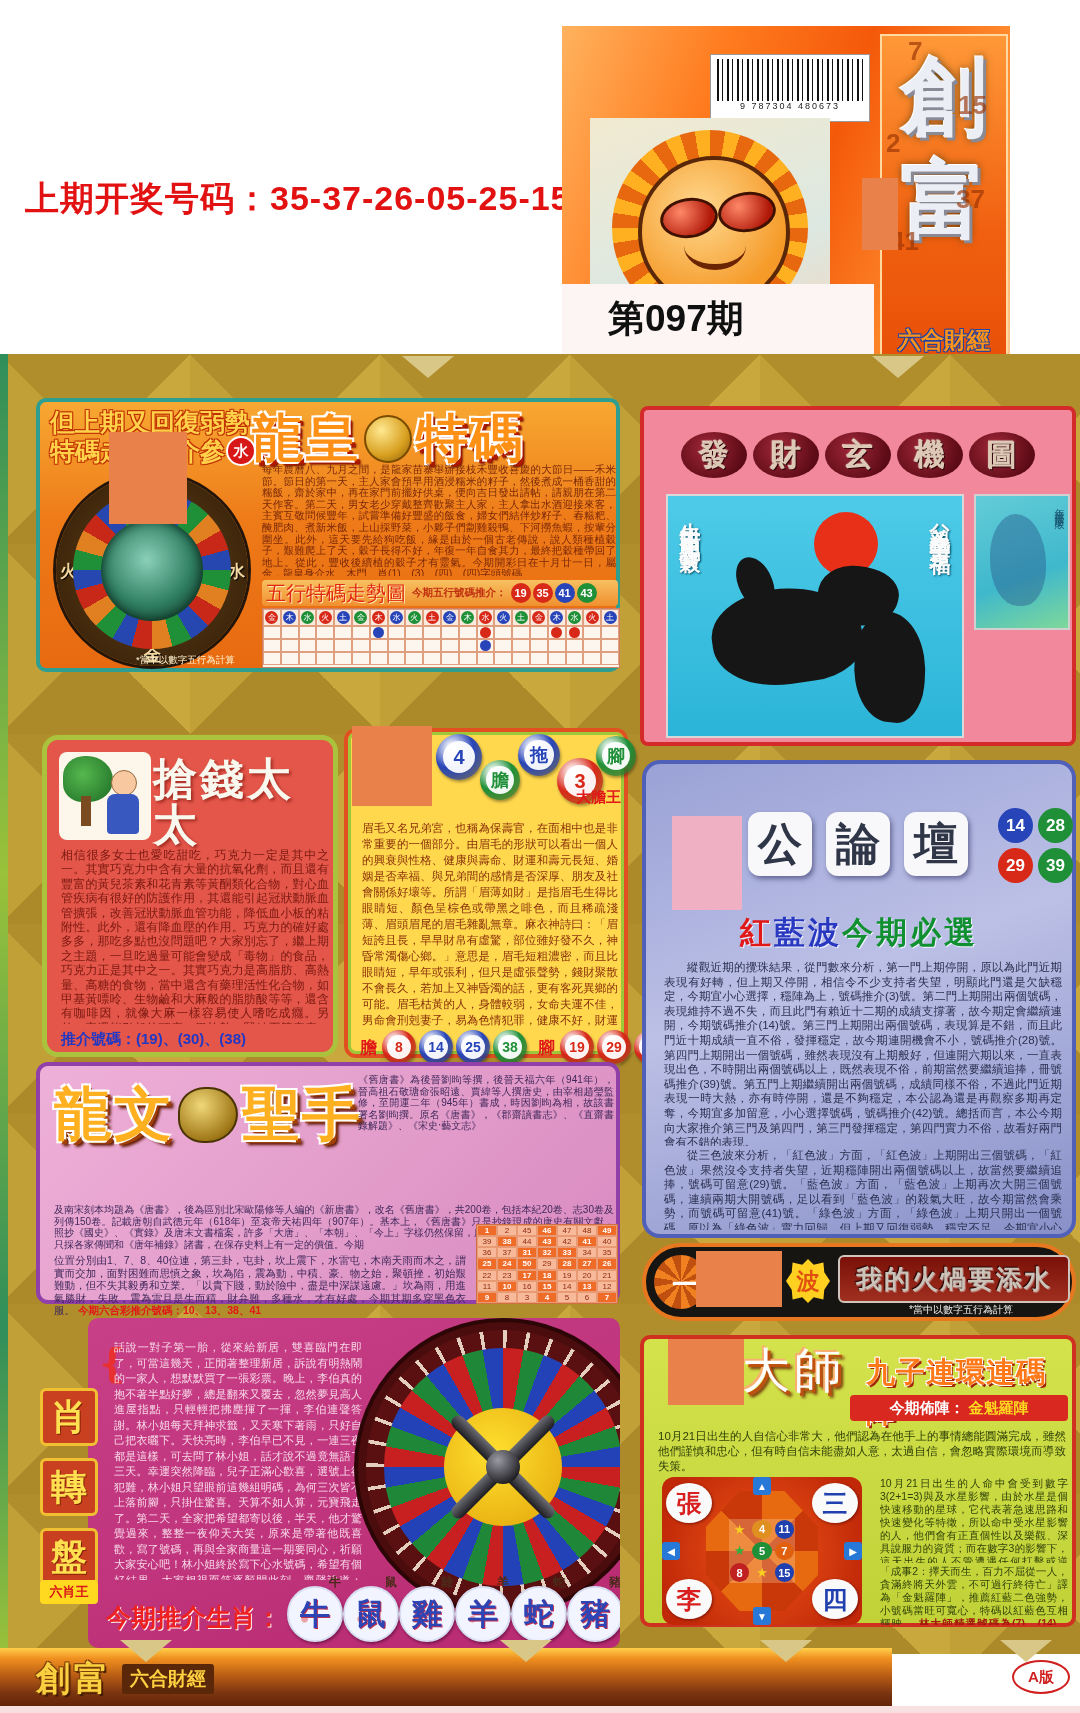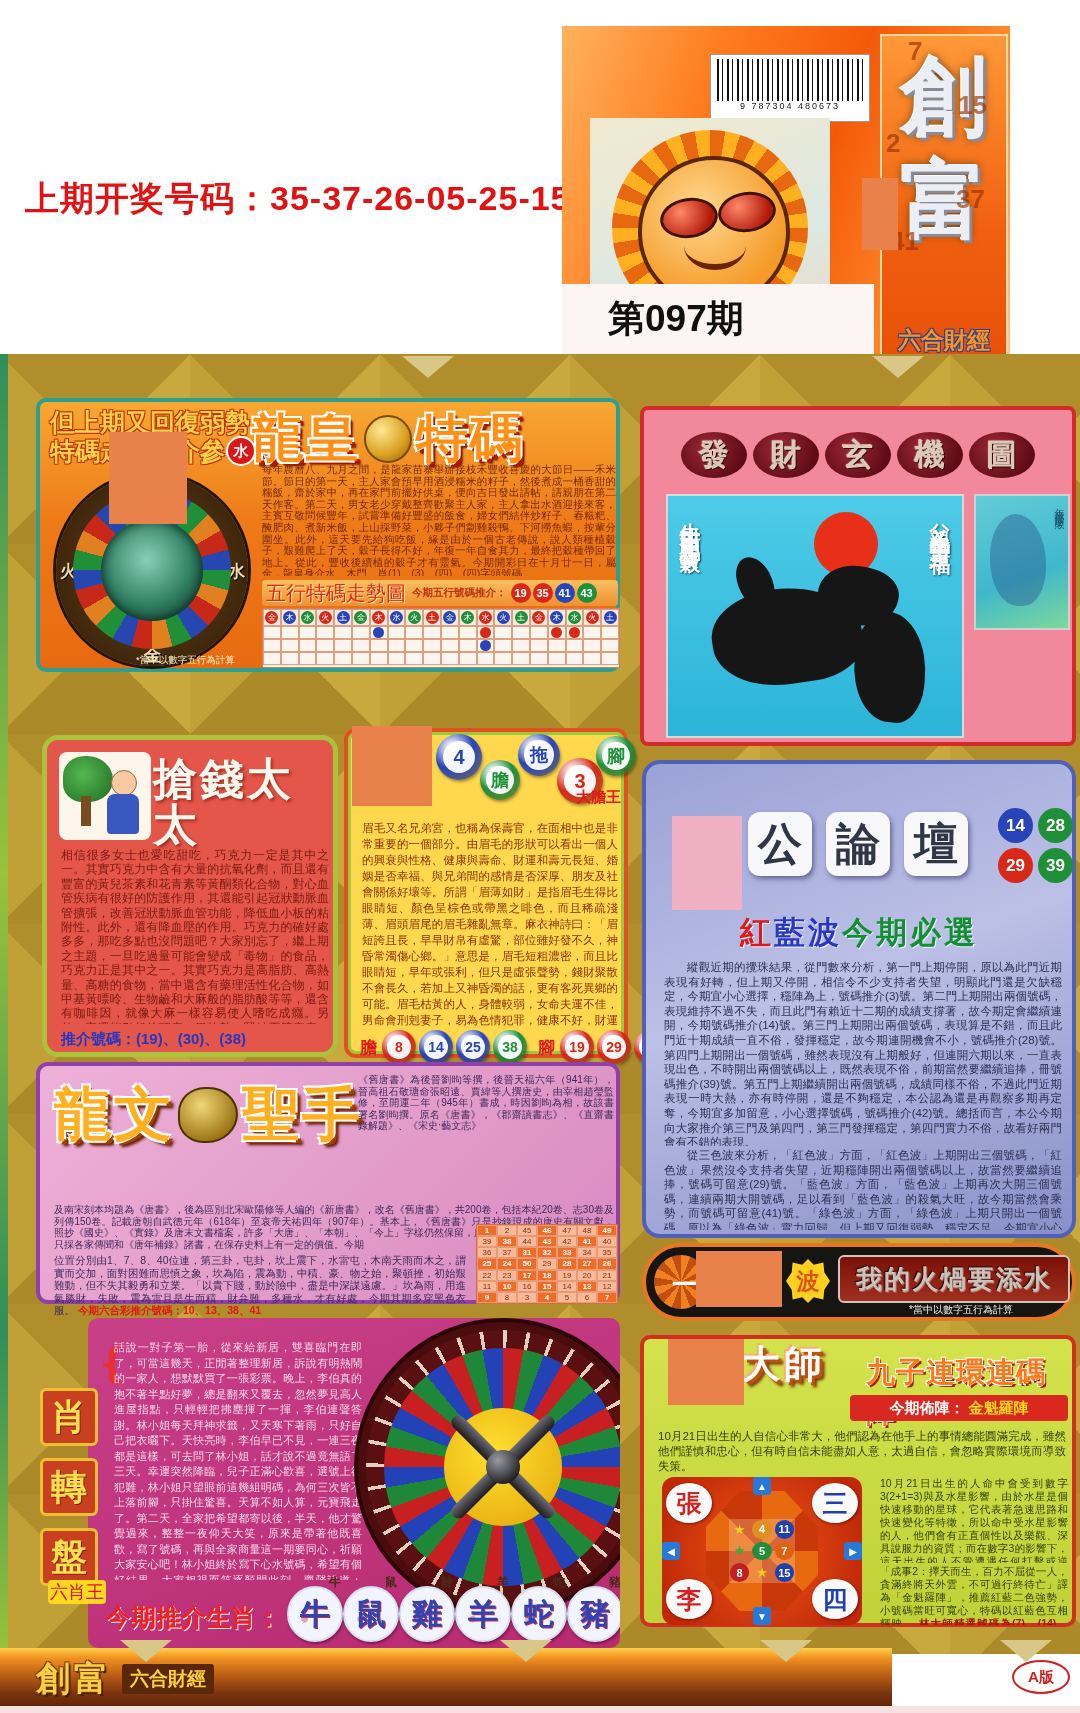--- a/index.html
+++ b/index.html
@@ -131,21 +131,21 @@
   #lw-text-mid{left:14px;top:138px;width:560px;height:48px;}
   #lw-text-bottom{left:14px;top:160px;width:412px;height:74px;font-size:10.5px;line-height:12.6px;top:188px;}
   #lw-recommend{color:#e01818;font-weight:bold;}
   #lw-grid{position:absolute;left:436px;top:158px;width:140px;height:78px;display:grid;grid-template-columns:repeat(7,1fr);grid-template-rows:repeat(7,1fr);background:#f8b89a;border:1px solid #d07040;}
   .lw-cell{display:flex;align-items:center;justify-content:center;font-size:8px;color:#8a2c0c;border:0.5px solid #e89a74;}
   .lw-cell.hl{background:#ef6b28;color:#fff;font-weight:bold;}
 
   
   #side-chars{position:absolute;left:40px;top:1388px;width:58px;z-index:12;}
   .side-char{width:52px;height:52px;margin:0 0 12px 0;background:#c84020;border:3px solid #f0c030;border-radius:6px;color:#ffe050;font-size:36px;font-weight:bold;display:flex;align-items:center;justify-content:center;text-shadow:1px 1px 0 #802000;}
-  #side-label{position:absolute;left:40px;top:1580px;width:58px;height:24px;background:#ffd820;color:#d81818;font-size:18px;font-weight:normal;display:flex;align-items:center;justify-content:center;border-radius:4px;z-index:12;margin-left:8px;}
+  #side-label{position:absolute;left:40px;top:1580px;width:58px;height:24px;background:#ffd820;color:#d81818;font-size:13px;font-weight:bold;display:flex;align-items:center;justify-content:center;border-radius:4px;z-index:12;}
   #panel-zwheel{left:88px;top:1318px;width:532px;height:330px;background:linear-gradient(160deg,#c84088,#b82a72);border-radius:10px;overflow:hidden;}
   #zw-brace{position:absolute;left:8px;top:22px;font-size:40px;color:#e83030;font-weight:bold;}
   #zw-story{position:absolute;left:26px;top:22px;width:248px;height:240px;font-size:11px;line-height:15.5px;color:#f8d8e8;text-align:justify;overflow:hidden;}
   #wheel2{position:absolute;left:270px;top:4px;width:290px;height:290px;border-radius:50%;background:#4a0c0c;box-shadow:0 0 0 4px #2c0606;}
   #wheel2-ticks{position:absolute;left:8px;top:8px;width:274px;height:274px;border-radius:50%;background:repeating-conic-gradient(rgba(255,240,220,0.85) 0 1.6deg,#5a1010 1.6deg 10deg);}
   #wheel2-ring{position:absolute;left:26px;top:26px;width:238px;height:238px;border-radius:50%;background:repeating-conic-gradient(#c82020 0 10deg,#1f8838 10deg 20deg,#2342b8 20deg 30deg);}
   #wheel2-center{position:absolute;left:86px;top:86px;width:118px;height:118px;border-radius:50%;background:radial-gradient(circle at 42% 38%,#ffe030,#e8b010 80%);}
   .spin-bar{position:absolute;left:75px;top:138px;width:140px;height:14px;border-radius:7px;background:linear-gradient(180deg,#6c6c74,#1c1c20);}
   #spin1{transform:rotate(45deg);}
   #spin2{transform:rotate(-45deg);}
@@ -153,21 +153,21 @@
   #zw-recommend{position:absolute;left:18px;top:268px;width:510px;display:flex;align-items:flex-end;}
   #zw-rec-label{font-size:25px;font-weight:bold;color:#ee2020;text-shadow:1px 1px 0 #fff0f0;white-space:nowrap;margin-bottom:8px;}
   #zodiac-row{display:flex;gap:4px;margin-left:6px;}
   .zodiac-wrap{position:relative;width:52px;}
   .zlabel{position:absolute;right:-2px;top:-12px;font-size:12px;color:#4a2a18;font-weight:bold;}
   .zcircle{width:52px;height:52px;border-radius:50%;background:radial-gradient(circle at 30% 60%,rgba(220,40,40,0.4) 6%,transparent 8%),#f2f5ff;border:2px solid #d8dcf0;display:flex;align-items:center;justify-content:center;box-shadow:1px 2px 3px rgba(60,0,40,0.5);}
   .zglyph{font-size:30px;font-weight:bold;color:#2d44b4;text-shadow:1px 1px 0 #c03050;}
 
   
   #panel-master{left:640px;top:1335px;width:436px;height:292px;background:linear-gradient(180deg,#d4e24c,#c0d238);border:4px solid #d03020;border-radius:10px;}
-  #master-title-main{position:absolute;left:98px;top:0px;font-size:38px;font-weight:bold;color:#fdfdfd;text-shadow:3px 3px 0 #c05010,-2px -2px 0 #f8b070,5px 5px 3px #703008;letter-spacing:4px;}
+  #master-title-main{position:absolute;left:98px;top:0px;font-size:48px;font-weight:normal;color:#fdfdfd;text-shadow:3px 3px 0 #c05010,-2px -2px 0 #f8b070,5px 5px 3px #703008;letter-spacing:4px;}
   #master-title-sub{position:absolute;left:222px;top:14px;font-size:29px;font-weight:bold;color:#ff7818;text-shadow:-1px -1px 0 #fff,1px -1px 0 #fff,-1px 1px 0 #fff,2px 2px 0 #a02808;letter-spacing:1px;}
   #master-bar{position:absolute;left:206px;top:56px;width:218px;height:26px;background:#d82820;border-radius:4px;display:flex;align-items:center;justify-content:center;gap:4px;}
   #master-bar .lab{font-size:15px;font-weight:bold;color:#fff;}
   #master-bar .val{font-size:15px;font-weight:bold;color:#ffd820;}
   .master-text{position:absolute;font-size:11.5px;line-height:15px;color:#304008;text-align:justify;overflow:hidden;}
   #master-p1{left:14px;top:90px;width:408px;height:44px;}
   #master-p2{left:236px;top:138px;width:188px;height:86px;font-size:10.5px;line-height:13px;}
   #master-p3{left:236px;top:226px;width:188px;height:60px;font-size:10.5px;line-height:13px;}
   #master-nums{color:#a01808;font-weight:bold;}
   #master-diagram{position:absolute;left:18px;top:138px;width:200px;height:148px;border-radius:12px;background:radial-gradient(circle,#f05818,#c02808 85%);overflow:hidden;}

